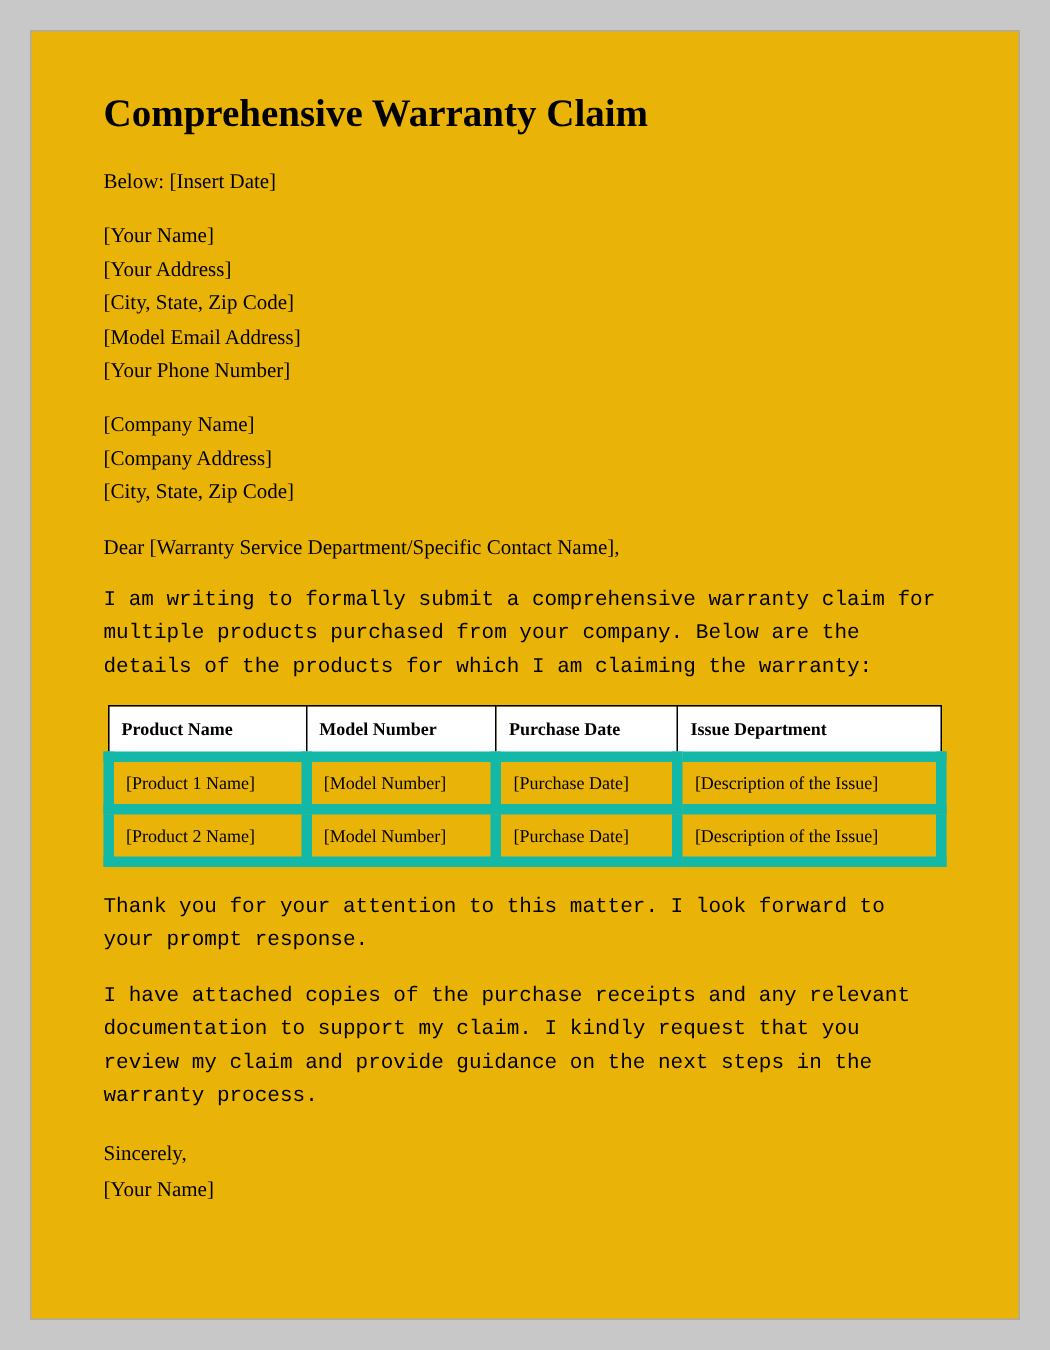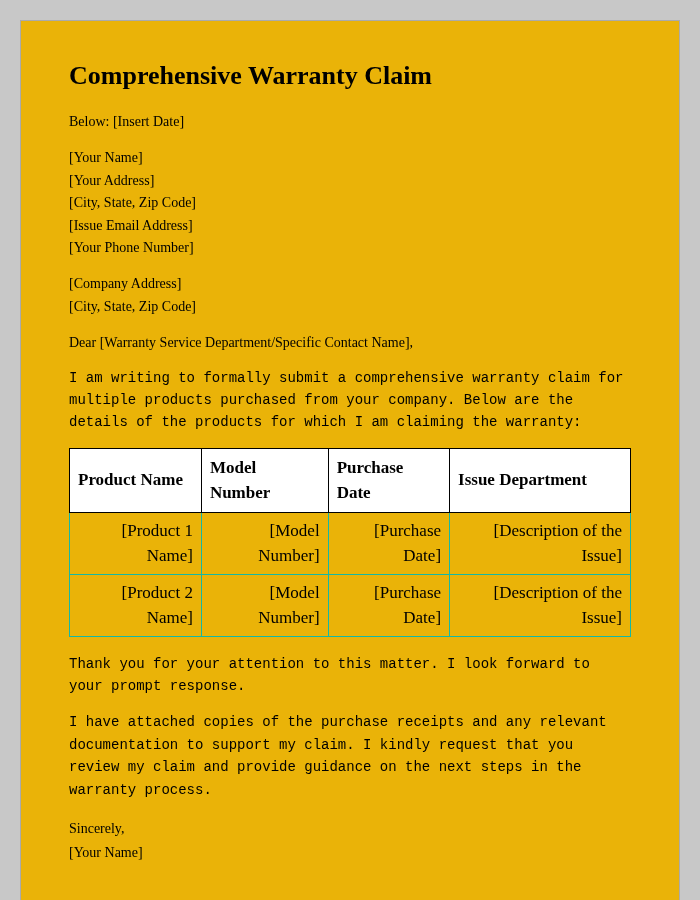--- a/index.html
+++ b/index.html
@@ -56,35 +56,35 @@
       margin-bottom: 14px;
       line-height: 1.6;
       font-family: Liberation Mono, monospace;
     }
 
     table {
       border-collapse: collapse;
       width: 100%;
       margin-bottom: 16px;
       margin-top: 4px;
-      font-size: 17px;
+      font-size: 12px;
     }
 
     table th {
       border: 1px solid #000000;
       padding: 6px 8px;
       font-weight: bold;
       text-align: left;
       background: #ffffff;
     }
 
     table td {
-      border: 1px solid #14b8a6;
+      border: 7px solid #14b8a6;
       padding: 5px 8px;
-      text-align: right;
+      text-align: left;
     }
 
     .closing {
       margin-top: 16px;
       line-height: 1.7;
     }
   </style>
 </head>
 <body>
 
@@ -95,25 +95,26 @@
   <div class="doc-body">
 
     <div class="block">
       <p>Below: [Insert Date]</p>
     </div>
 
     <div class="block">
       <p>[Your Name]</p>
       <p>[Your Address]</p>
       <p>[City, State, Zip Code]</p>
-      <p>[Issue Email Address]</p>
+      <p>[Model Email Address]</p>
       <p>[Your Phone Number]</p>
     </div>
 
     <div class="block">
+      <p>[Company Name]</p>
       <p>[Company Address]</p>
       <p>[City, State, Zip Code]</p>
     </div>
 
     <div class="salutation block">
       <p>Dear [Warranty Service Department/Specific Contact Name],</p>
     </div>
 
     <div class="paragraph">I am writing to formally submit a comprehensive warranty claim for multiple products purchased from your company. Below are the details of the products for which I am claiming the warranty:</div>
 

